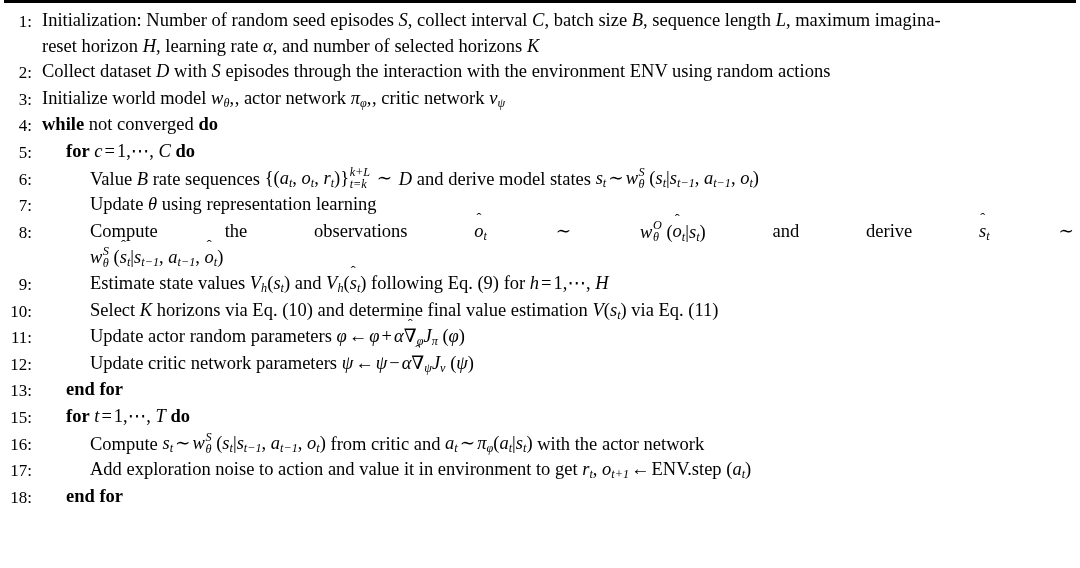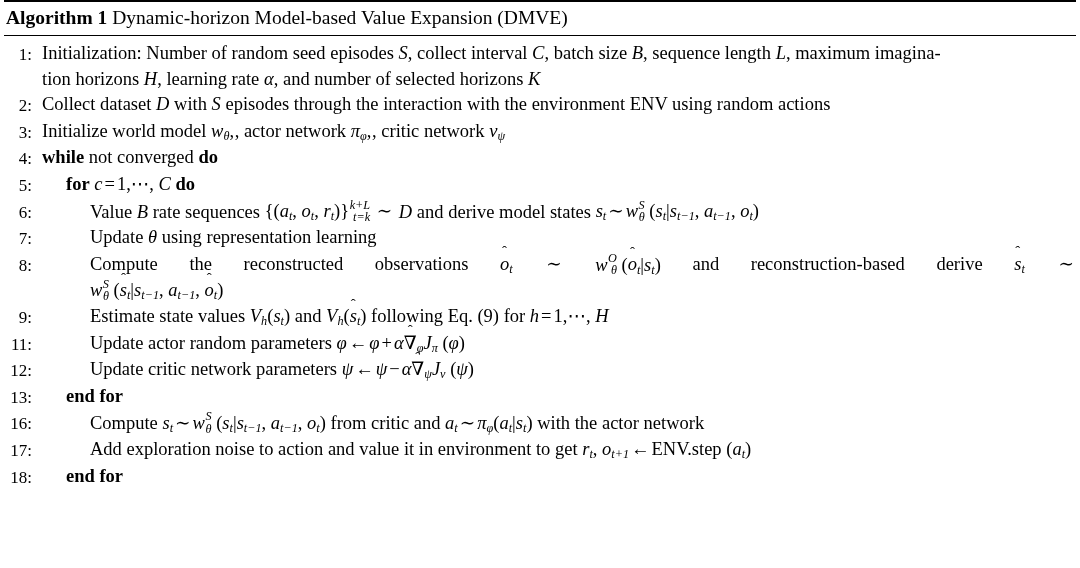--- a/index.html
+++ b/index.html
@@ -88,21 +88,21 @@
     font-size: 0.66em;
     line-height: 0;
     font-style: italic;
   }
   sub { vertical-align: -0.26em; }
   .supsub {
     display: inline-block;
     vertical-align: -0.32em;
     font-size: 0.66em;
     line-height: 1.02;
-    text-align: right;
+    text-align: left;
     font-style: italic;
     margin-left: 0.5px;
   }
   .supsub > span { display: block; white-space: nowrap; }
   .hatwrap {
     display: inline-block;
     position: relative;
   }
   .hatwrap > .hatmark {
     position: absolute;
@@ -120,37 +120,34 @@
   }
   .nowrap { white-space: nowrap; }
 </style>
 </head>
 <body>
 
 <div class="algorithm">
 
   <hr class="rule-thick">
 
-  <div class="alg-title">
-    <span class="kw">Algorithm 1</span><span>&nbsp;</span><span>Dynamic-horizon Model-based Value Expansion (DMVE)</span>
-  </div>
 
   <hr class="rule-thin">
 
   <div class="alg-body">
 
     <div class="line">
       <span class="lineno">1:</span>
       <span class="content ind0">
         <span>Initialization: Number of random seed episodes</span>
         <span class="mi">S</span><span>, collect interval</span>
         <span class="mi">C</span><span>, batch size</span>
         <span class="mi">B</span><span>, sequence length</span>
         <span class="mi">L</span><span>, maximum imagina-</span><br>
-        <span>tion horizons</span>
+        <span>reset horizon</span>
         <span class="mi">H</span><span>, learning rate</span>
         <span class="mi">α</span><span>, and number of selected horizons</span>
         <span class="mi">K</span>
       </span>
     </div>
 
     <div class="line">
       <span class="lineno">2:</span>
       <span class="content ind0">
         <span>Collect dataset</span>
@@ -214,27 +211,25 @@
         <span>using representation learning</span>
       </span>
     </div>
 
     <div class="line">
       <span class="lineno">8:</span>
       <span class="content ind2">
         <span class="justify-line">
           <span>Compute</span>
           <span>the</span>
-          <span>reconstructed</span>
           <span>observations</span>
           <span class="nowrap"><span class="hatwrap"><span class="hatmark">ˆ</span><span class="mi">o</span></span><sub>t</sub></span>
           <span class="op">∼</span>
           <span class="nowrap"><span class="mi">w</span><span class="supsub"><span>O</span><span>θ</span></span><span class="mup">&nbsp;(</span><span class="hatwrap"><span class="hatmark">ˆ</span><span class="mi">o</span></span><sub>t</sub><span class="mup">|</span><span class="mi">s</span><sub>t</sub><span class="mup">)</span></span>
           <span>and</span>
-          <span>reconstruction-based</span>
           <span>derive</span>
           <span class="nowrap"><span class="hatwrap"><span class="hatmark">ˆ</span><span class="mi">s</span></span><sub>t</sub></span>
           <span class="op">∼</span>
         </span>
         <span class="nowrap"><span class="mi">w</span><span class="supsub"><span>S</span><span>θ</span></span><span class="mup">&nbsp;(</span><span class="hatwrap"><span class="hatmark">ˆ</span><span class="mi">s</span></span><sub>t</sub><span class="mup">|</span><span class="mi">s</span><sub>t−1</sub><span class="mup">,&nbsp;</span><span class="mi">a</span><sub>t−1</sub><span class="mup">,&nbsp;</span><span class="hatwrap"><span class="hatmark">ˆ</span><span class="mi">o</span></span><sub>t</sub><span class="mup">)</span></span>
       </span>
     </div>
 
     <div class="line">
       <span class="lineno">9:</span>
@@ -242,20 +237,30 @@
         <span>Estimate state values</span>
         <span class="nowrap"><span class="mi">V</span><sub>h</sub><span class="mup">(</span><span class="mi">s</span><sub>t</sub><span class="mup">)</span></span>
         <span>and</span>
         <span class="nowrap"><span class="mi">V</span><sub>h</sub><span class="mup">(</span><span class="hatwrap"><span class="hatmark">ˆ</span><span class="mi">s</span></span><sub>t</sub><span class="mup">)</span></span>
         <span>following Eq. (9) for</span>
         <span class="mi">h</span><span class="op">=</span><span class="mup">1</span><span class="mup">,</span><span class="mup">⋯</span><span class="mup">,</span>
         <span class="mi">H</span>
       </span>
     </div>
 
+    <div class="line">
+      <span class="lineno">10:</span>
+      <span class="content ind2">
+        <span>Select</span>
+        <span class="mi">K</span>
+        <span>horizons via Eq. (10) and determine final value estimation</span>
+        <span class="nowrap"><span class="mi">V</span><span class="mup">(</span><span class="mi">s</span><sub>t</sub><span class="mup">)</span></span>
+        <span>via Eq. (11)</span>
+      </span>
+    </div>
 
     <div class="line">
       <span class="lineno">11:</span>
       <span class="content ind2">
         <span>Update actor random parameters</span>
         <span class="nowrap"><span class="mi">φ</span><span class="op">←</span><span class="mi">φ</span><span class="op">+</span><span class="mi">α</span><span class="hatwrap"><span class="hatmark">ˆ</span><span class="mup">∇</span></span><sub>φ</sub><span class="mi">J</span><sub>π</sub><span class="mup">&nbsp;(</span><span class="mi">φ</span><span class="mup">)</span></span>
       </span>
     </div>
 
     <div class="line">
@@ -267,20 +272,29 @@
     </div>
 
     <div class="line">
       <span class="lineno">13:</span>
       <span class="content ind1">
         <span class="kw">end for</span>
       </span>
     </div>
 
 
+    <div class="line">
+      <span class="lineno">15:</span>
+      <span class="content ind1">
+        <span class="kw">for</span>
+        <span class="mi">t</span><span class="op">=</span><span class="mup">1</span><span class="mup">,</span><span class="mup">⋯</span><span class="mup">,</span>
+        <span class="mi">T</span>
+        <span class="kw">do</span>
+      </span>
+    </div>
 
     <div class="line">
       <span class="lineno">16:</span>
       <span class="content ind2">
         <span>Compute</span>
         <span class="nowrap"><span class="mi">s</span><sub>t</sub></span><span class="op">∼</span><span class="nowrap"><span class="mi">w</span><span class="supsub"><span>S</span><span>θ</span></span><span class="mup">&nbsp;(</span><span class="mi">s</span><sub>t</sub><span class="mup">|</span><span class="mi">s</span><sub>t−1</sub><span class="mup">,&nbsp;</span><span class="mi">a</span><sub>t−1</sub><span class="mup">,&nbsp;</span><span class="mi">o</span><sub>t</sub><span class="mup">)</span></span>
         <span>from critic and</span>
         <span class="nowrap"><span class="mi">a</span><sub>t</sub></span><span class="op">∼</span><span class="nowrap"><span class="mi">π</span><sub>φ</sub><span class="mup">(</span><span class="mi">a</span><sub>t</sub><span class="mup">|</span><span class="mi">s</span><sub>t</sub><span class="mup">)</span></span>
         <span>with the actor network</span>
       </span>

